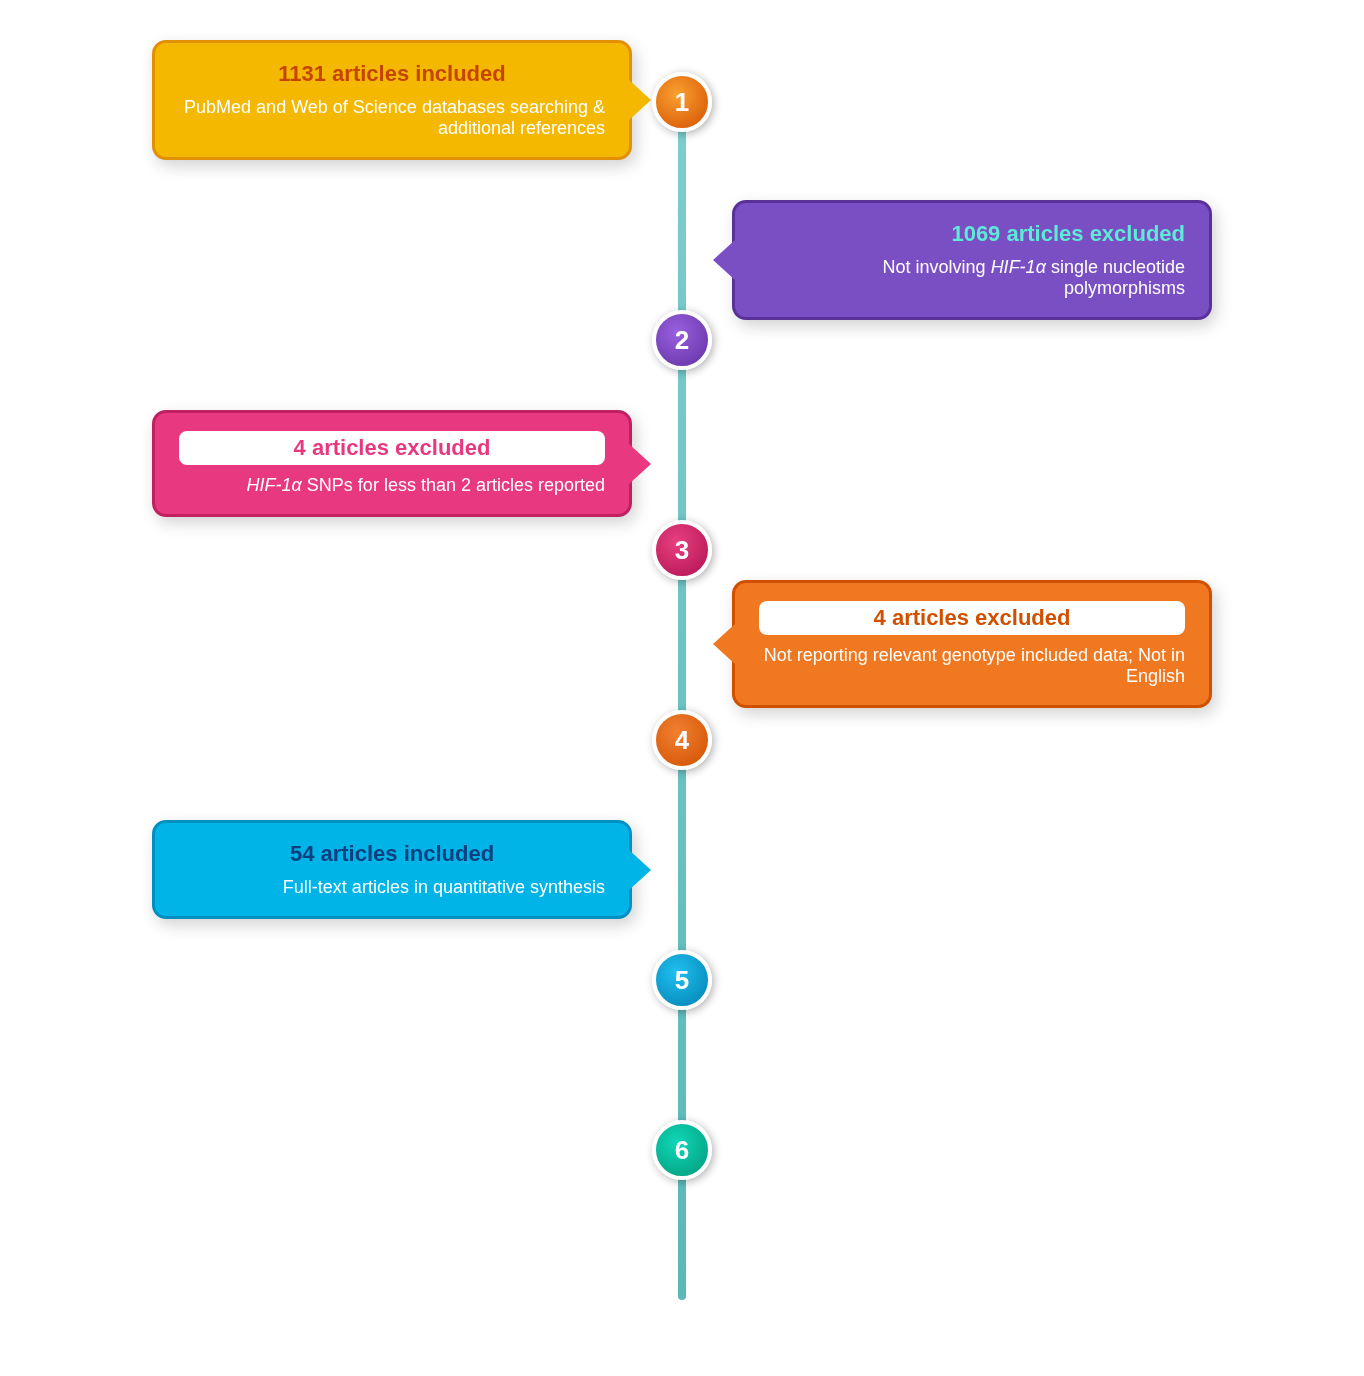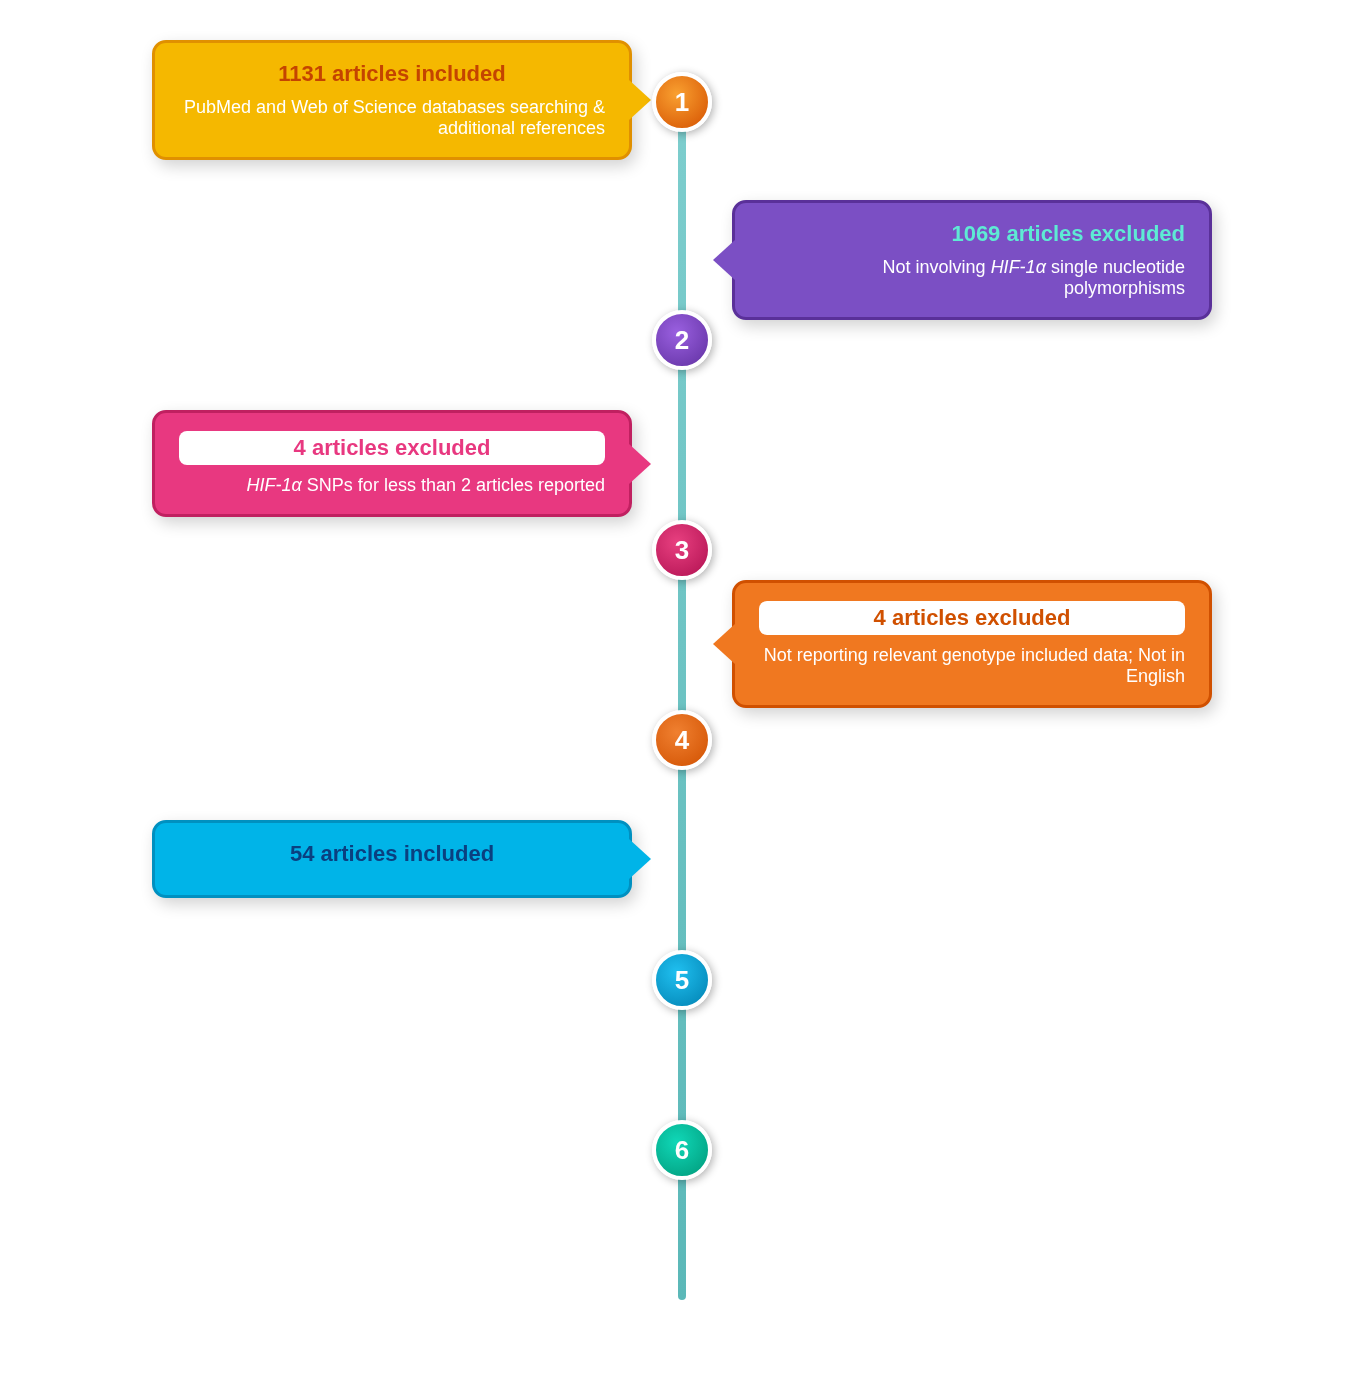--- a/index.html
+++ b/index.html
@@ -272,20 +272,21 @@
   <div class="flow-box box-4 box-left">
     <div class="title">4  articles excluded</div>
     <div class="subtitle" style="color: white;">Not reporting relevant genotype included data; Not in English</div>
   </div>
   <div class="step-circle circle-4">
     <span>4</span>
   </div>
 
   <div class="flow-box box-5 box-right">
     <div class="title">54  articles included</div>
+    <div class="subtitle" style="color: white;">Full-text articles in quantitative synthesis</div>
   </div>
   <div class="step-circle circle-5">
     <span>5</span>
   </div>
 
   <div class="step-circle circle-6">
     <span>6</span>
   </div>
 </div>
 

